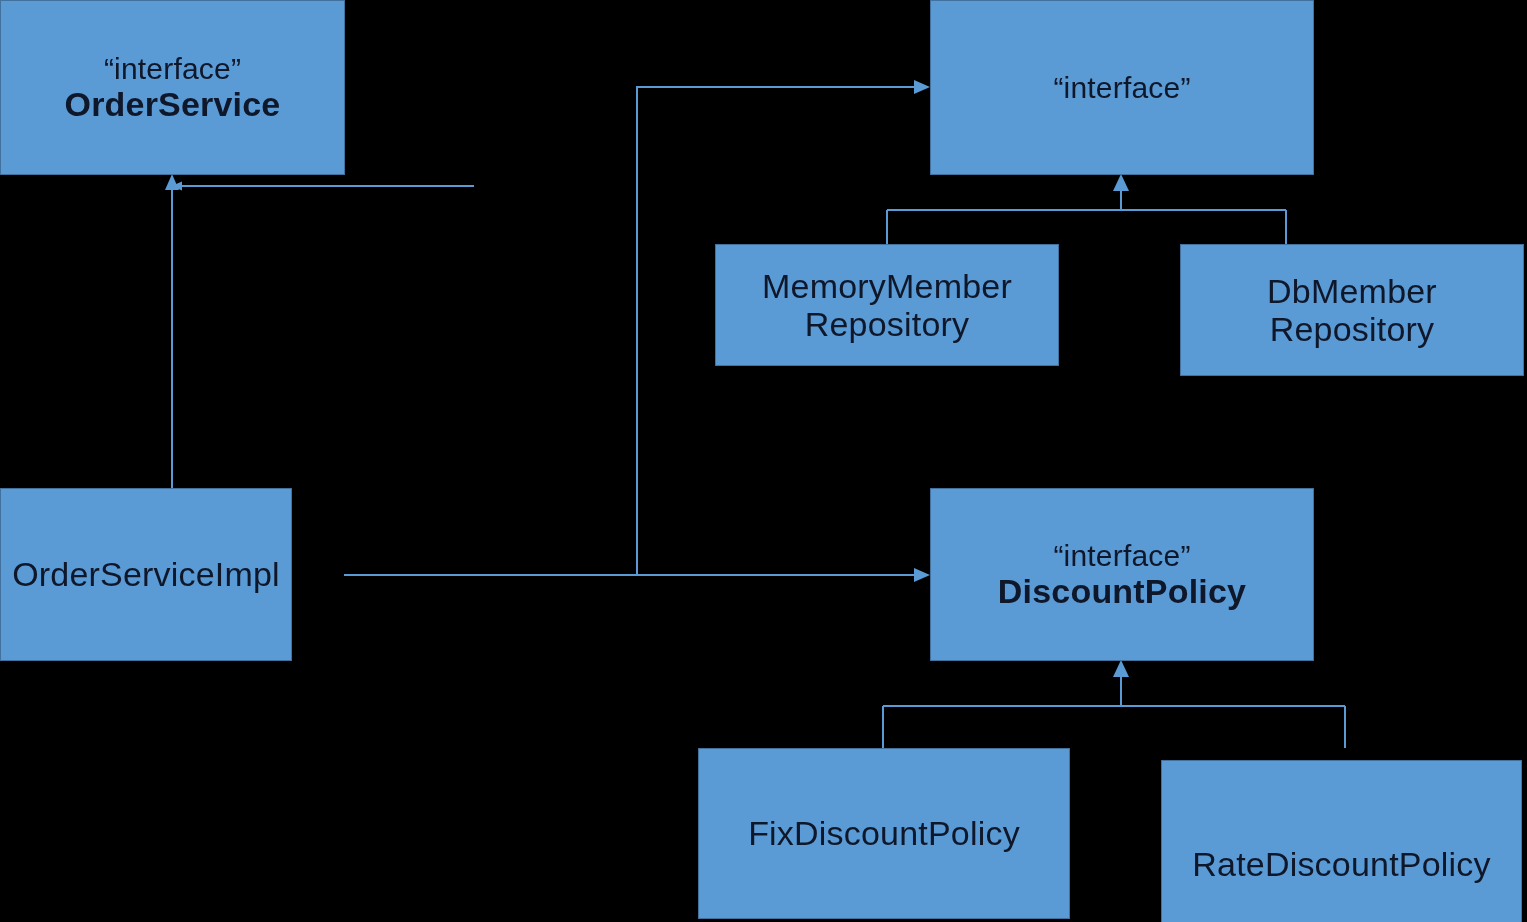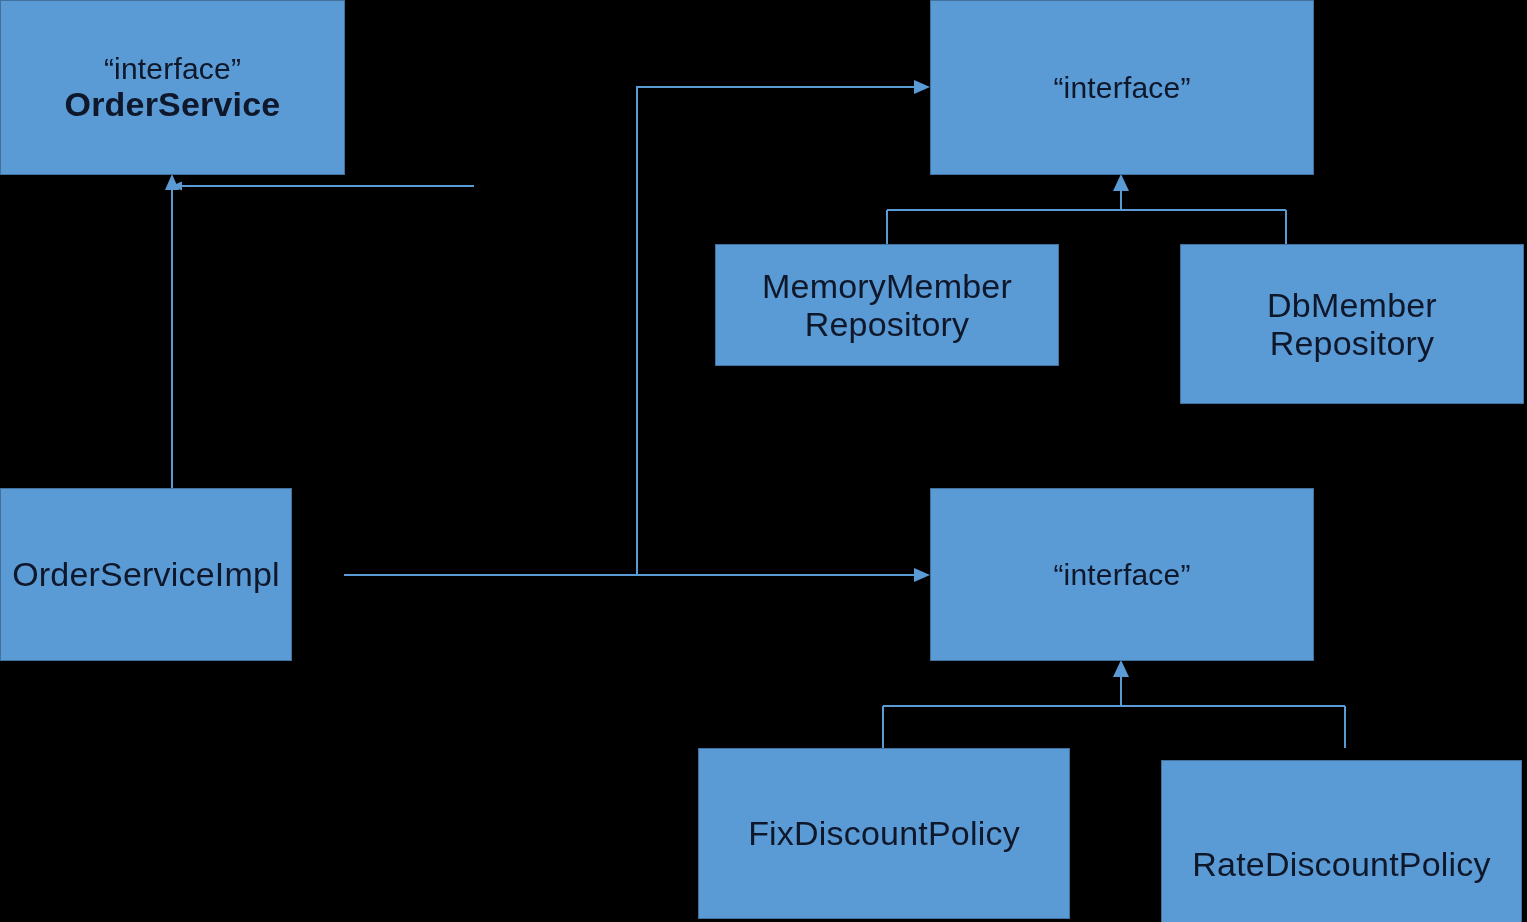--- a/index.html
+++ b/index.html
@@ -109,33 +109,34 @@
     <span class="stereotype">“interface”</span>
   </div>
 
   <div class="node" style="left:715px; top:244px; width:344px; height:122px;">
     <span class="nodename">
       <span class="ln">MemoryMember</span>
       <span class="ln">Repository</span>
     </span>
   </div>
 
-  <div class="node" style="left:1180px; top:244px; width:344px; height:160px;text-align:center;">
+  <div class="node" style="left:1180px; top:244px; width:344px; height:132px;text-align:center;">
     <span class="nodename">
       <span class="ln">DbMember</span>
       <span class="ln">Repository</span>
     </span>
   </div>
 
   <div class="node" style="left:0px; top:488px; width:292px; height:173px;">
     <span class="nodename">OrderServiceImpl</span>
   </div>
 
   <div class="node iface" style="left:930px; top:488px; width:384px; height:173px;">
     <span class="stereotype">“interface”</span>
+    <span class="nodename">DiscountPolicy</span>
   </div>
 
   <div class="node" style="left:698px; top:748px; width:372px; height:171px;">
     <span class="nodename">FixDiscountPolicy</span>
   </div>
 
   <div class="node" style="left:1161px; top:760px; width:361px; height:209px;">
     <span class="nodename">RateDiscountPolicy</span>
   </div>
 

